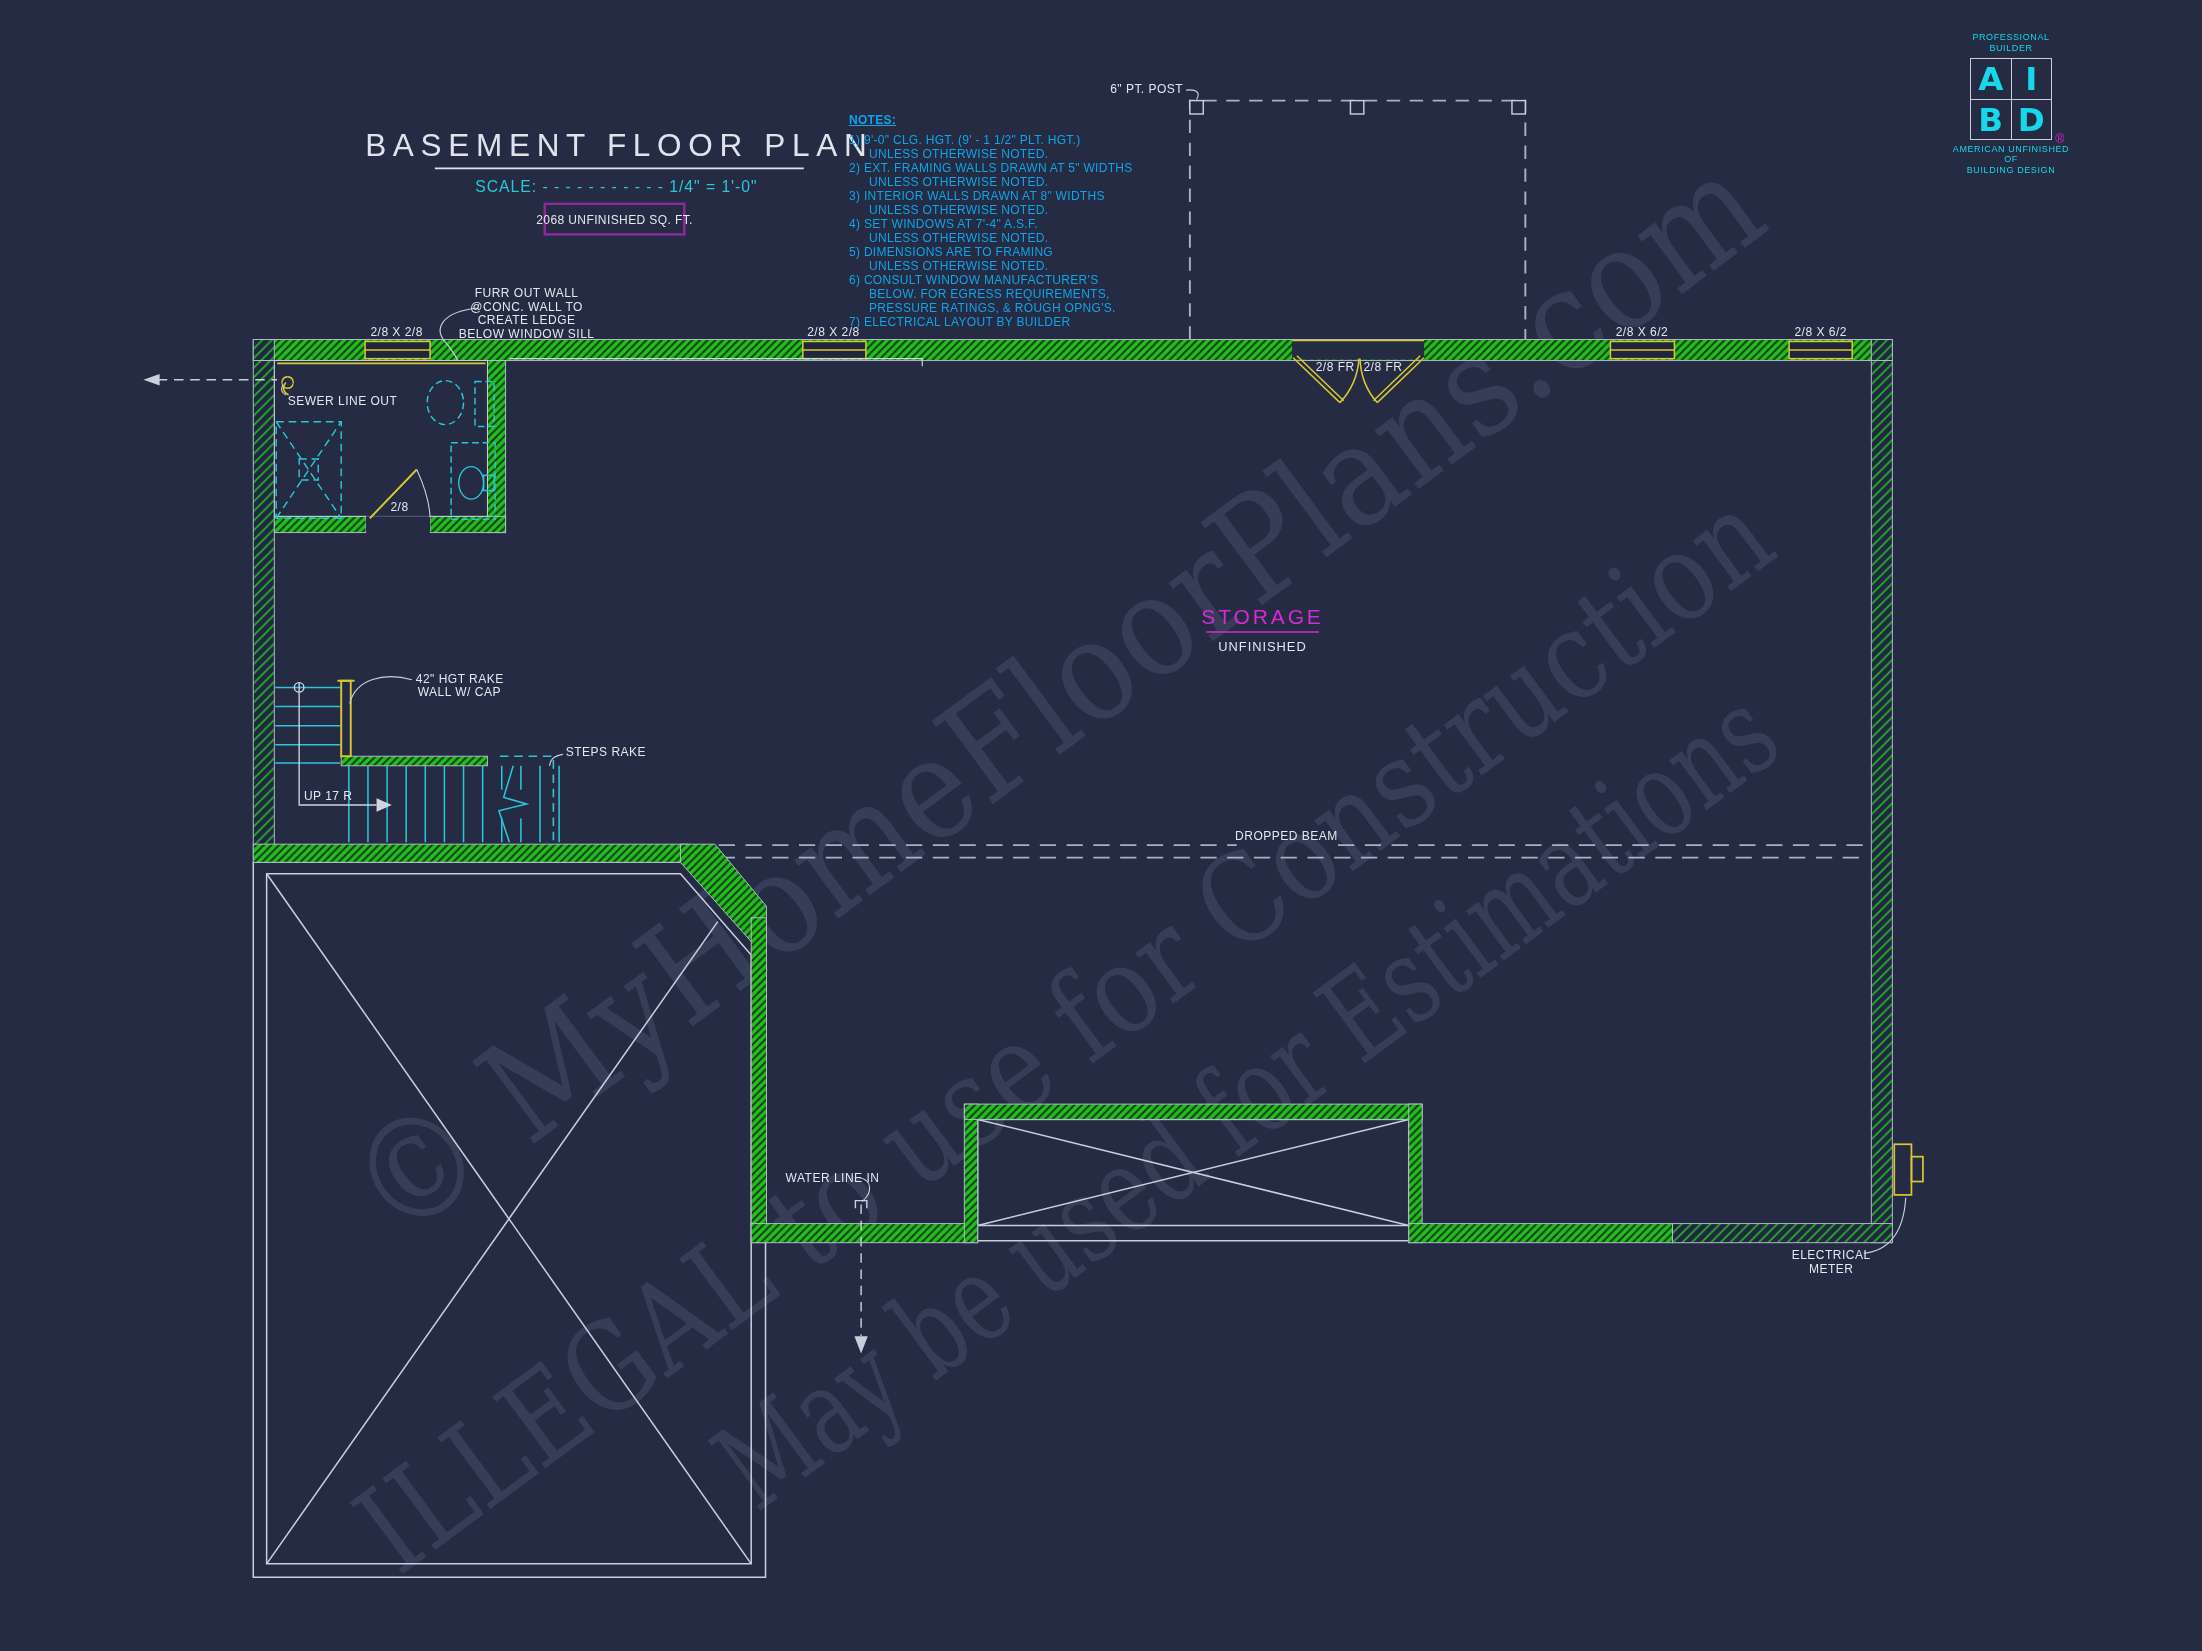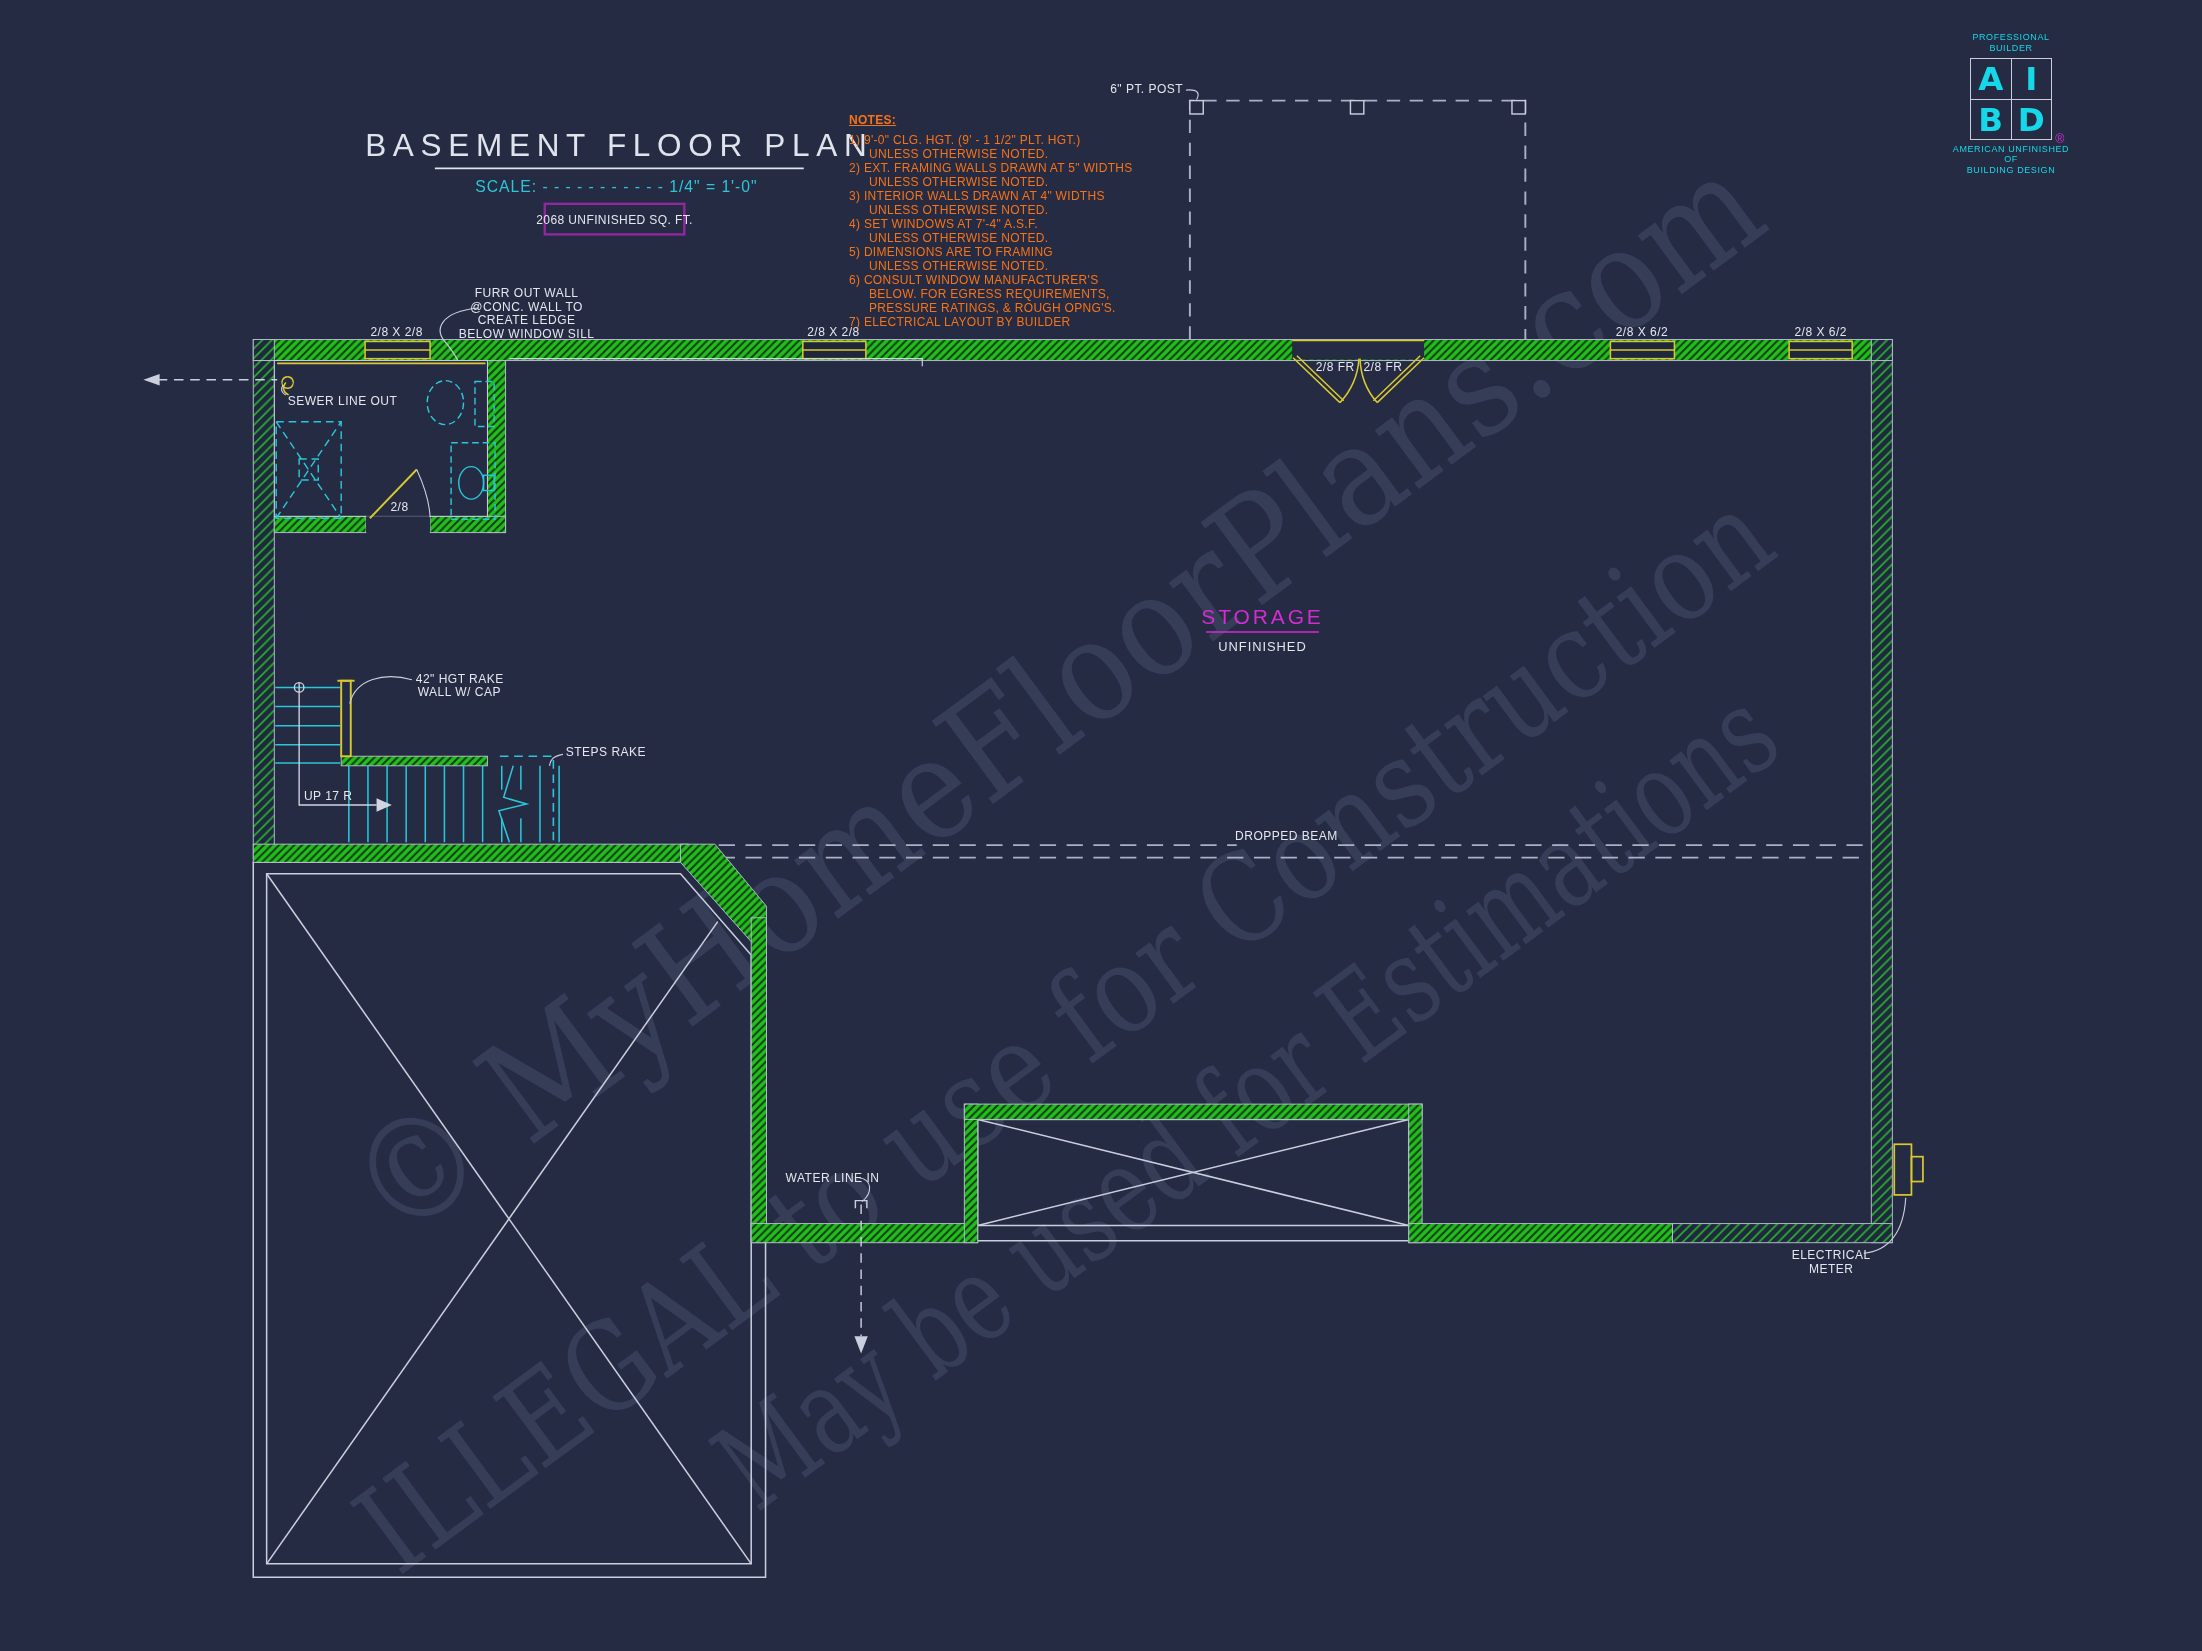--- a/index.html
+++ b/index.html
@@ -1,19 +1,19 @@
 <!DOCTYPE html>
 <html><head>
 <meta charset="utf-8">
 <style>
   html,body{margin:0;padding:0;background:#242b43;}
   body{width:2202px;height:1652px;position:relative;overflow:hidden;
        font-family:"Liberation Sans",sans-serif;}
   #plan{position:absolute;left:0;top:0;}
-  .overlay{position:absolute;color:#f97316;}
+  .overlay{position:absolute;color:#0ea5e9;}
   
   #notes{left:849px;top:113px;width:287px;font-size:12px;line-height:14px;
          letter-spacing:0.3px;white-space:nowrap;}
   #notes .nh{font-weight:bold;text-decoration:underline;margin-bottom:5.7px;}
   #notes .ind{padding-left:20px;}
   
   #logo{left:1944px;top:32px;width:134px;text-align:center;color:#17d8e8;}
   #logo .sm{font-size:9px;letter-spacing:0.6px;line-height:10.5px;}
   #logo-box{position:relative;width:80px;height:80px;margin:4.8px auto 3.8px auto;
             border:1.9px solid #c8cedb;}
@@ -250,21 +250,21 @@
     <text x="643" y="234" fill="#e4e7ee" font-size="12.6" letter-spacing="0.4">2068 UNFINISHED SQ. FT.</text>
   </g>
 </svg>
 
 <div id="notes" class="overlay">
   <div class="nh">NOTES:</div>
   <div>1)  9'-0"  CLG. HGT. (9' - 1 1/2" PLT. HGT.)</div>
   <div class="ind">UNLESS OTHERWISE NOTED.</div>
   <div>2)  EXT. FRAMING WALLS DRAWN AT 5" WIDTHS</div>
   <div class="ind">UNLESS OTHERWISE NOTED.</div>
-  <div>3)  INTERIOR WALLS DRAWN AT 4" WIDTHS</div>
+  <div>3)  INTERIOR WALLS DRAWN AT 8" WIDTHS</div>
   <div class="ind">UNLESS OTHERWISE NOTED.</div>
   <div>4)  SET WINDOWS AT 7'-4" A.S.F.</div>
   <div class="ind">UNLESS OTHERWISE NOTED.</div>
   <div>5)  DIMENSIONS ARE TO FRAMING</div>
   <div class="ind">UNLESS OTHERWISE NOTED.</div>
   <div>6)  CONSULT WINDOW MANUFACTURER'S</div>
   <div class="ind">BELOW. FOR EGRESS REQUIREMENTS,</div>
   <div class="ind">PRESSURE RATINGS, &amp; ROUGH OPNG'S.</div>
   <div>7)  ELECTRICAL LAYOUT BY BUILDER</div>
 </div>

